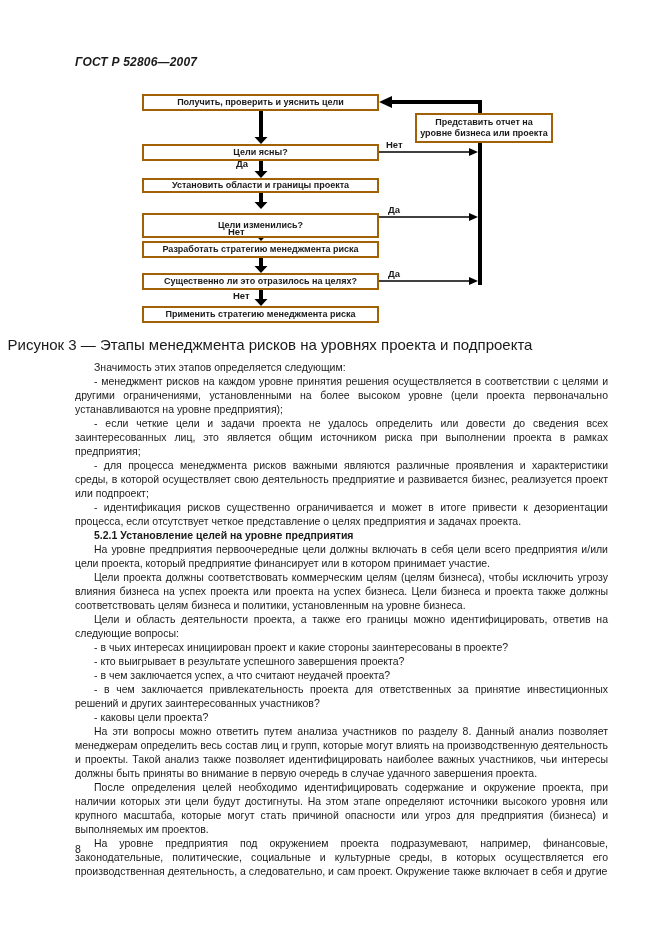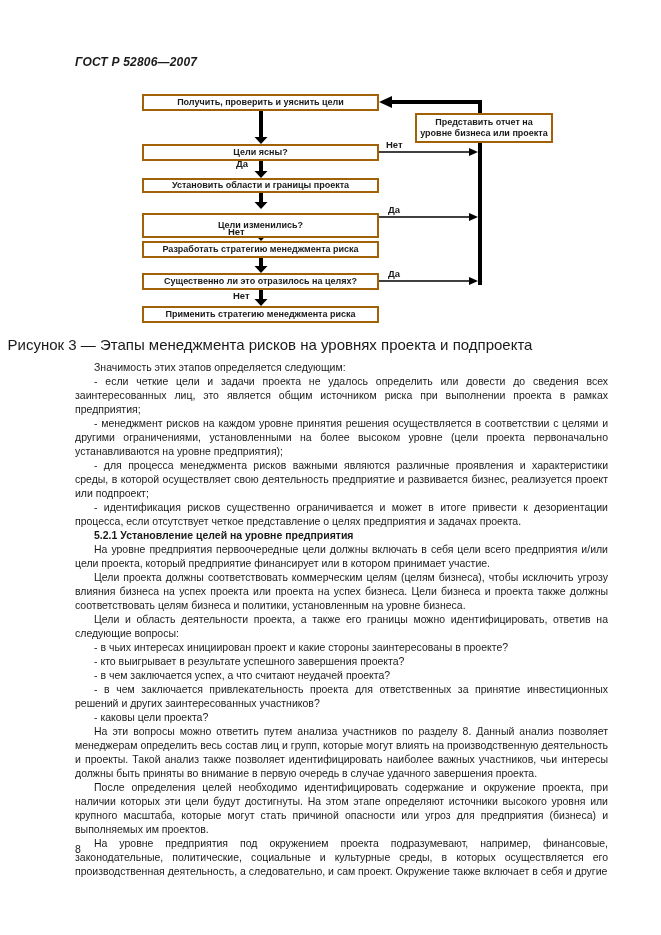--- a/index.html
+++ b/index.html
@@ -87,22 +87,22 @@
     <span class="edge-label" style="left:388px;top:117px;">Да</span>
     <span class="edge-label" style="left:228px;top:139px;">Нет</span>
     <span class="edge-label" style="left:388px;top:181px;">Да</span>
     <span class="edge-label" style="left:233px;top:203px;">Нет</span>
   </div>
 
   <div class="fig-caption">Рисунок 3 — Этапы менеджмента рисков на уровнях проекта и подпроекта</div>
 
   <div class="body-text">
     <p>Значимость этих этапов определяется следующим:</p>
+    <p>- менеджмент рисков на каждом уровне принятия решения осуществляется в соответствии с целями и другими ограничениями, установленными на более высоком уровне (цели проекта первоначально устанавливаются на уровне предприятия);</p>
     <p>- если четкие цели и задачи проекта не удалось определить или довести до сведения всех заинтересованных лиц, это является общим источником риска при выполнении проекта в рамках предприятия;</p>
-    <p>- менеджмент рисков на каждом уровне принятия решения осуществляется в соответствии с целями и другими ограничениями, установленными на более высоком уровне (цели проекта первоначально устанавливаются на уровне предприятия);</p>
     <p>- для процесса менеджмента рисков важными являются различные проявления и характеристики среды, в которой осуществляет свою деятельность предприятие и развивается бизнес, реализуется проект или подпроект;</p>
     <p>- идентификация рисков существенно ограничивается и может в итоге привести к дезориентации процесса, если отсутствует четкое представление о целях предприятия и задачах проекта.</p>
     <p class="heading">5.2.1 Установление целей на уровне предприятия</p>
     <p>На уровне предприятия первоочередные цели должны включать в себя цели всего предприятия и/или цели проекта, который предприятие финансирует или в котором принимает участие.</p>
     <p>Цели проекта должны соответствовать коммерческим целям (целям бизнеса), чтобы исключить угрозу влияния бизнеса на успех проекта или проекта на успех бизнеса. Цели бизнеса и проекта также должны соответствовать целям бизнеса и политики, установленным на уровне бизнеса.</p>
     <p>Цели и область деятельности проекта, а также его границы можно идентифицировать, ответив на следующие вопросы:</p>
     <p>- в чьих интересах инициирован проект и какие стороны заинтересованы в проекте?</p>
     <p>- кто выигрывает в результате успешного завершения проекта?</p>
     <p>- в чем заключается успех, а что считают неудачей проекта?</p>
     <p>- в чем заключается привлекательность проекта для ответственных за принятие инвестиционных решений и других заинтересованных участников?</p>

